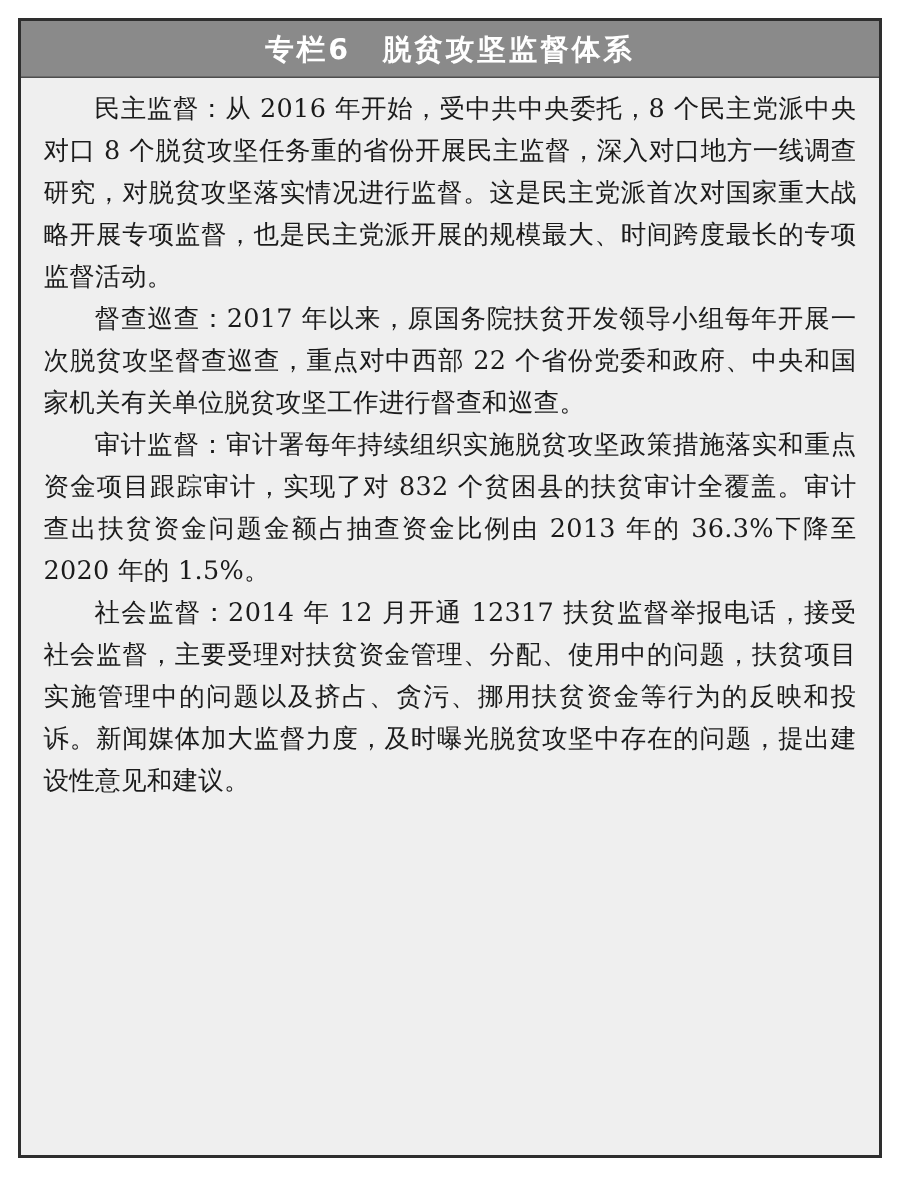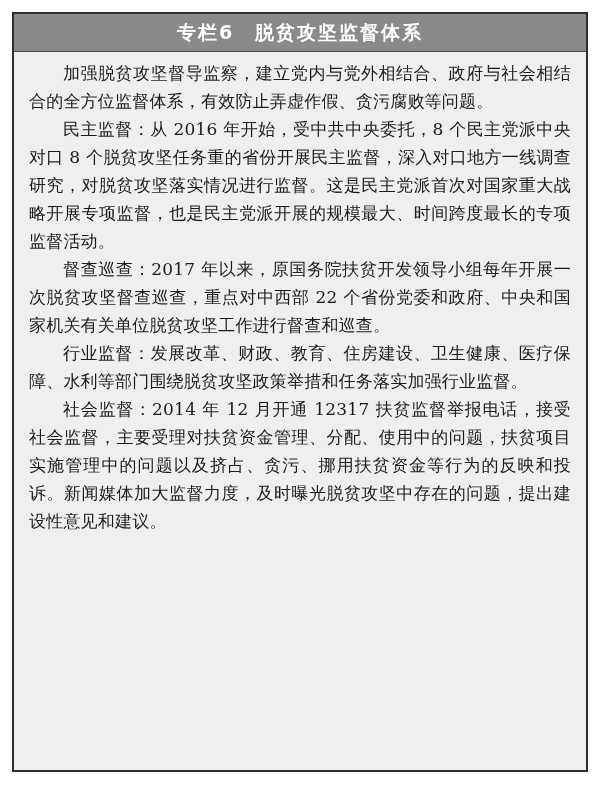--- a/index.html
+++ b/index.html
@@ -65,20 +65,19 @@
 </style>
 </head>
 <body>
 
 <div class="page">
   <div class="panel">
     <div class="panel-header">
       <span class="panel-title">专栏6　脱贫攻坚监督体系</span>
     </div>
     <div class="panel-body">
-      <p class="para">加强脱贫攻坚督导监察，建立党内与党外相结合、政府与社会相结合的全方位监督体系，有效防止弄虚作假、贪污腐败等问题。</p>
       <p class="para">民主监督：从 2016 年开始，受中共中央委托，8 个民主党派中央对口 8 个脱贫攻坚任务重的省份开展民主监督，深入对口地方一线调查研究，对脱贫攻坚落实情况进行监督。这是民主党派首次对国家重大战略开展专项监督，也是民主党派开展的规模最大、时间跨度最长的专项监督活动。</p>
       <p class="para">督查巡查：2017 年以来，原国务院扶贫开发领导小组每年开展一次脱贫攻坚督查巡查，重点对中西部 22 个省份党委和政府、中央和国家机关有关单位脱贫攻坚工作进行督查和巡查。</p>
-      <p class="para">行业监督：发展改革、财政、教育、住房建设、卫生健康、医疗保障、水利等部门围绕脱贫攻坚政策举措和任务落实加强行业监督。</p>
+      <p class="para">审计监督：审计署每年持续组织实施脱贫攻坚政策措施落实和重点资金项目跟踪审计，实现了对 832 个贫困县的扶贫审计全覆盖。审计查出扶贫资金问题金额占抽查资金比例由 2013 年的 36.3%下降至 2020 年的 1.5%。</p>
       <p class="para">社会监督：2014 年 12 月开通 12317 扶贫监督举报电话，接受社会监督，主要受理对扶贫资金管理、分配、使用中的问题，扶贫项目实施管理中的问题以及挤占、贪污、挪用扶贫资金等行为的反映和投诉。新闻媒体加大监督力度，及时曝光脱贫攻坚中存在的问题，提出建设性意见和建议。</p>
     </div>
   </div>
 </div>
 
 </body></html>

